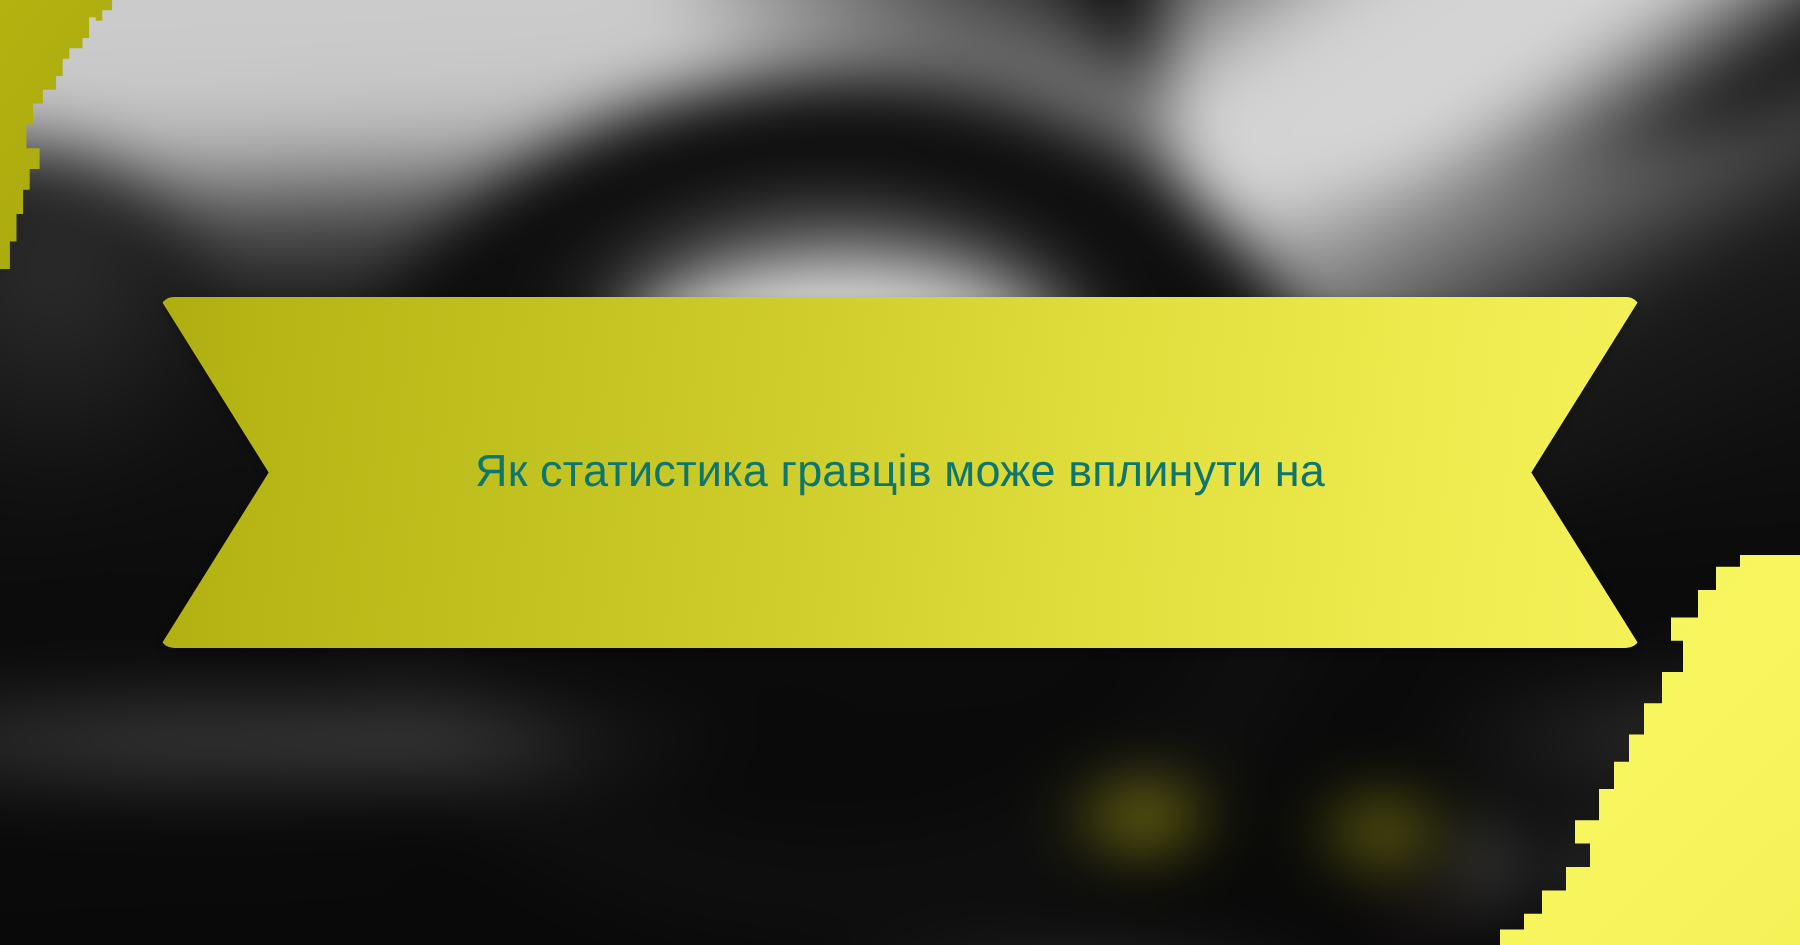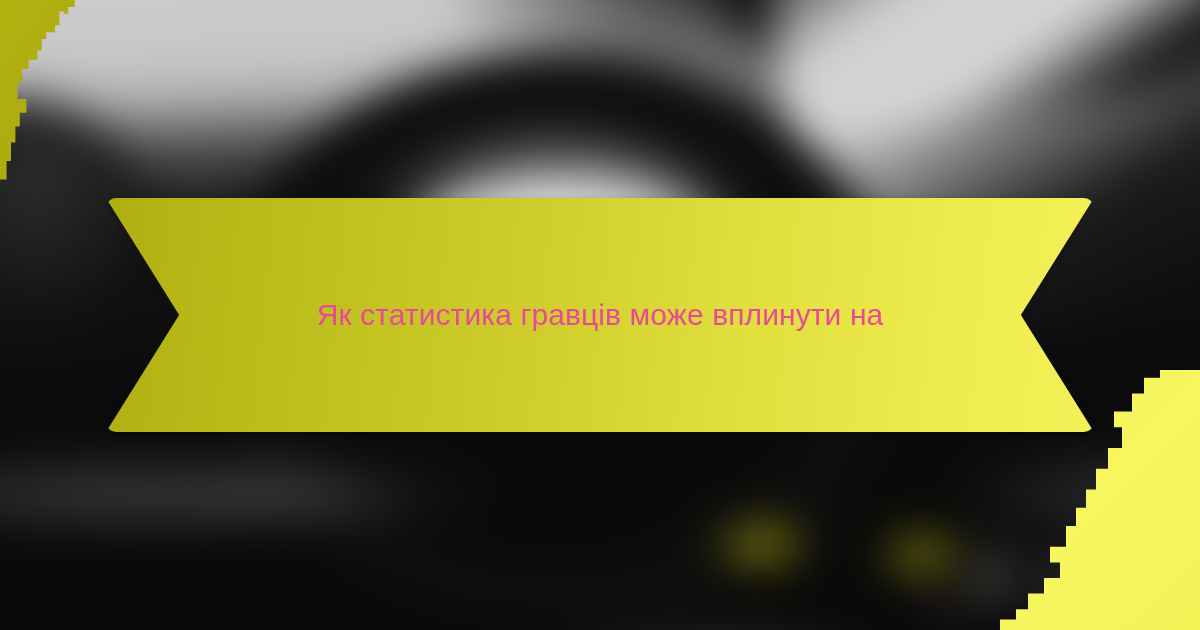--- a/index.html
+++ b/index.html
@@ -206,21 +206,21 @@
     left:106px; top:198px;
     width:988px; height:234px;
     display:flex;
     flex-direction:column;
     align-items:center;
     justify-content:center;
     gap:18px;
     padding:0 130px;
   }
   .headline-line {
-    color:#ec4899;
+    color:#0f766e;
     font-size:30px;
     line-height:1.12;
     font-weight:400;
     letter-spacing:.1px;
     text-align:right;
     white-space:nowrap;
   }
 </style>
 </head>
 <body>

